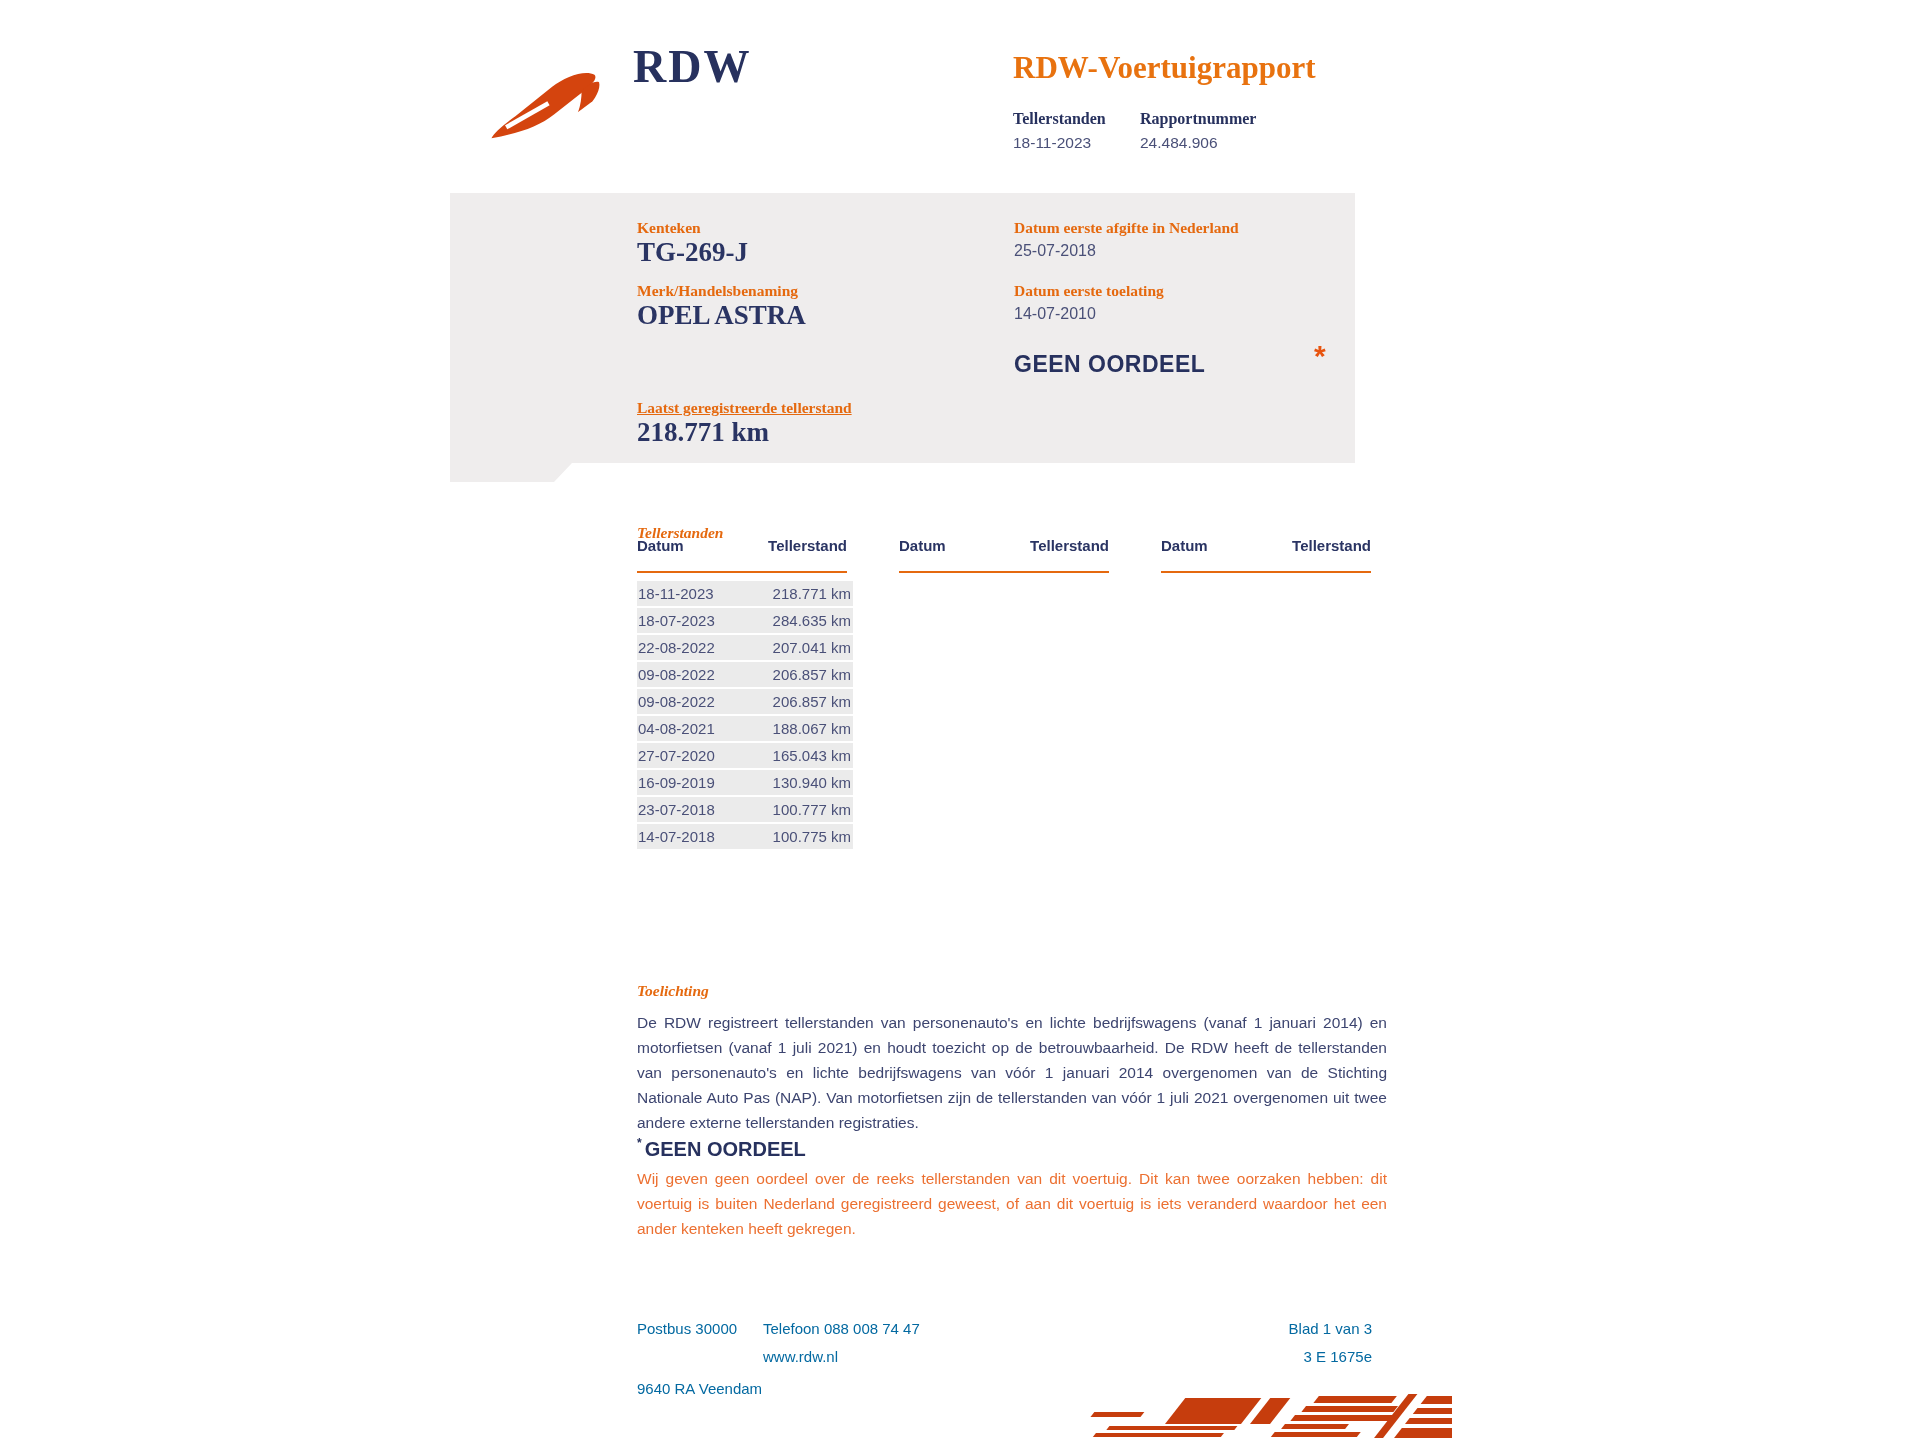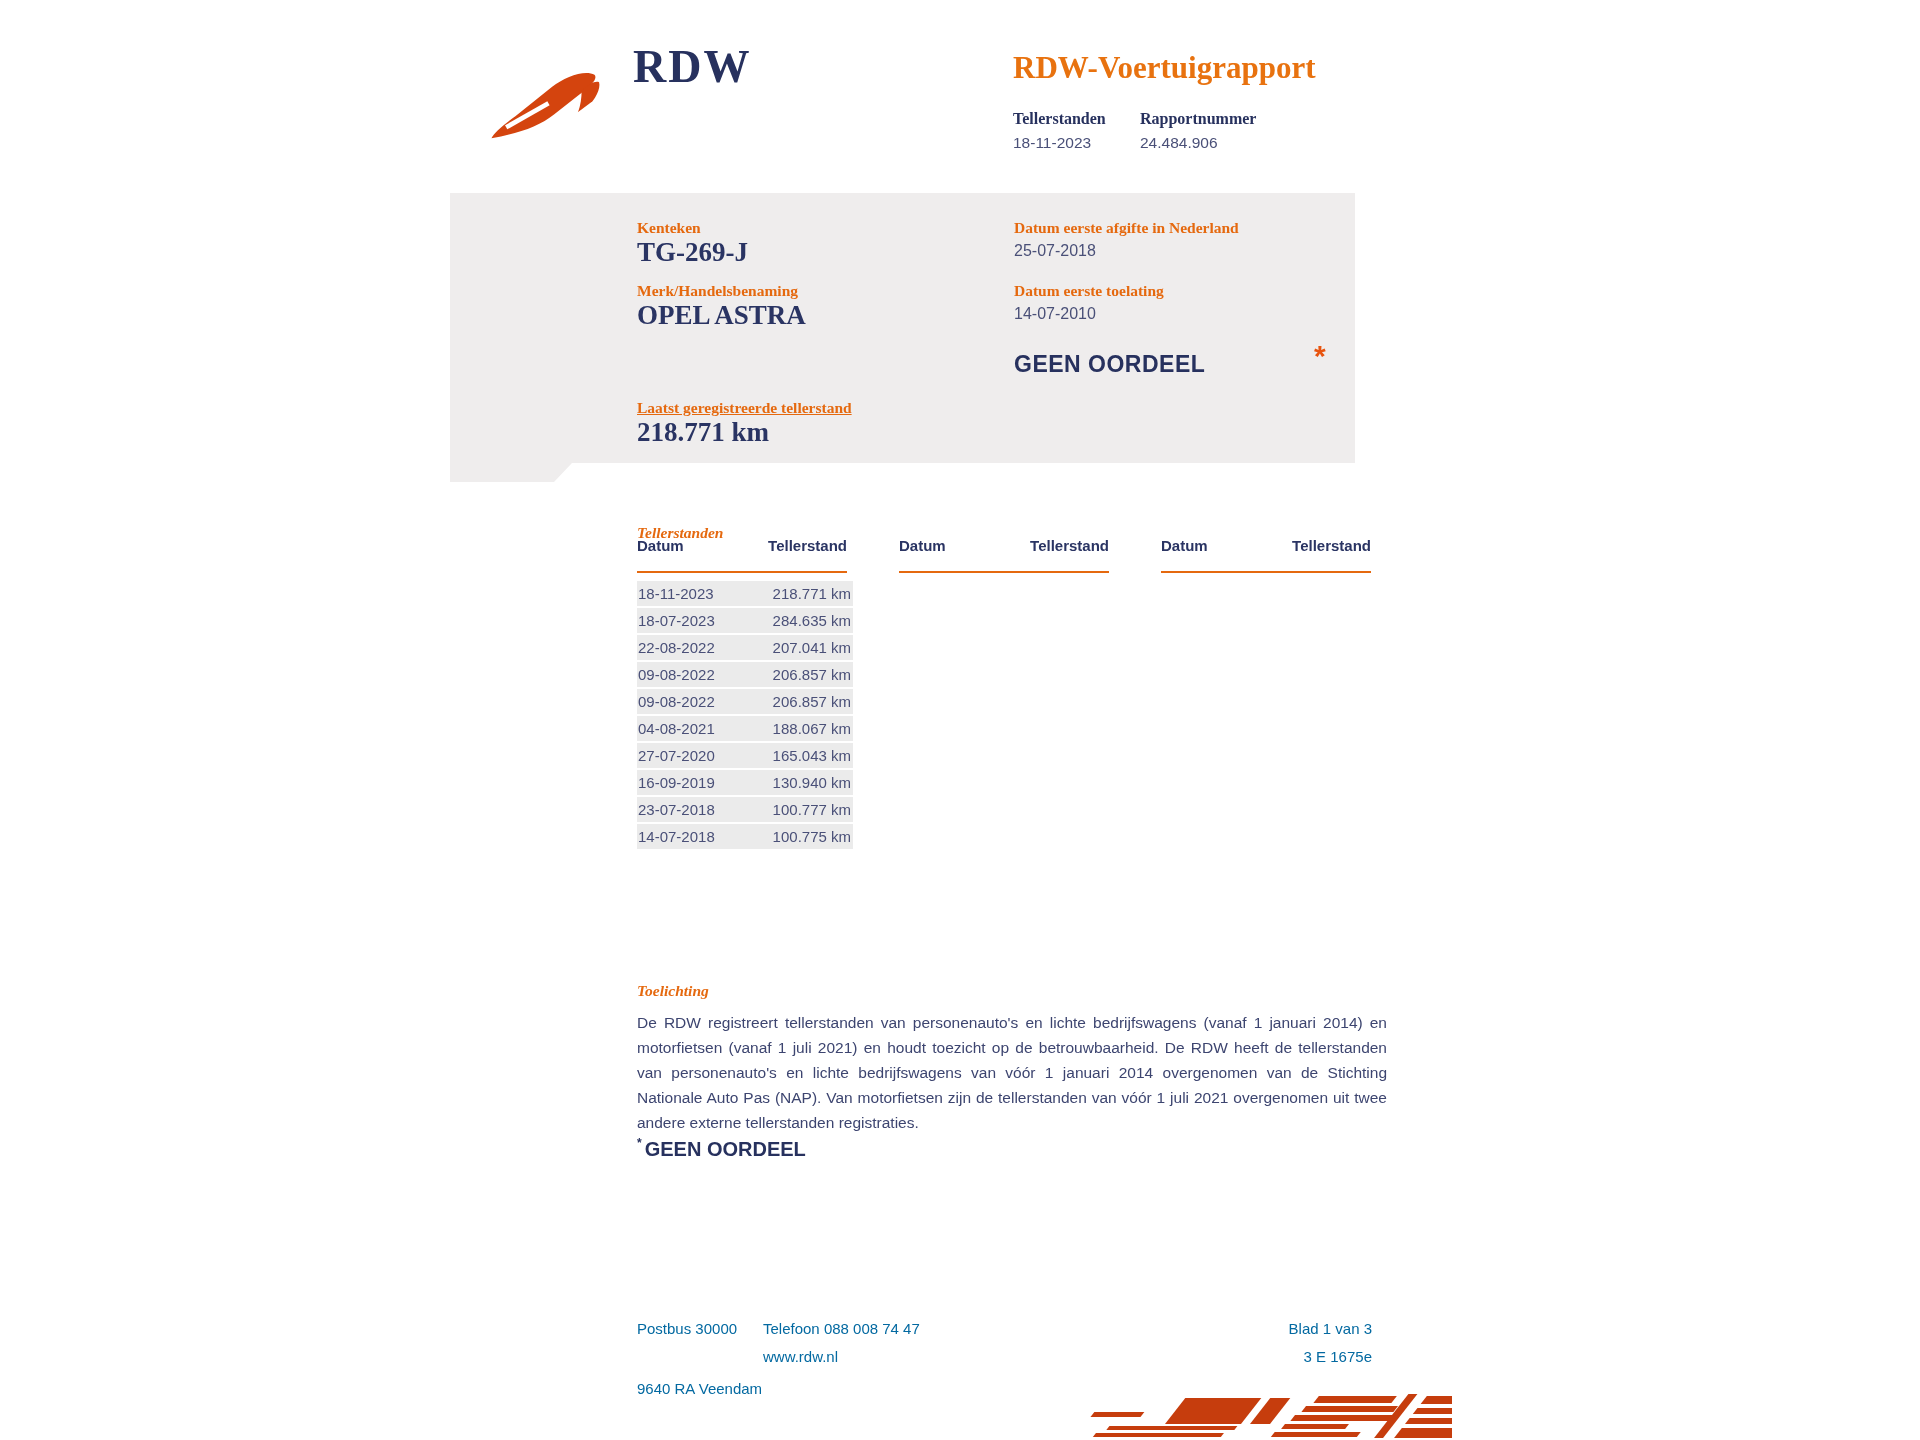--- a/index.html
+++ b/index.html
@@ -219,20 +219,21 @@
       <div class="meter-row">
         <span>14-07-2018</span>
         <span>100.775 km</span>
       </div>
     </div>
 
   <div class="section-heading toelichting-heading">Toelichting</div>
   <p class="body-text body-main">De RDW registreert tellerstanden van personenauto's en lichte bedrijfswagens (vanaf 1 januari 2014) en motorfietsen (vanaf 1 juli 2021) en houdt toezicht op de betrouwbaarheid. De RDW heeft de tellerstanden van personenauto's en lichte bedrijfswagens van vóór 1 januari 2014 overgenomen van de Stichting Nationale Auto Pas (NAP). Van motorfietsen zijn de tellerstanden van vóór 1 juli 2021 overgenomen uit twee andere externe tellerstanden registraties.</p>
 
   <div class="oordeel2"><span class="star">*</span><span>GEEN OORDEEL</span></div>
+  <p class="body-text body-orange">Wij geven geen oordeel over de reeks tellerstanden van dit voertuig. Dit kan twee oorzaken hebben: dit voertuig is buiten Nederland geregistreerd geweest, of aan dit voertuig is iets veranderd waardoor het een ander kenteken heeft gekregen.</p>
 
   <div class="foot f-a1">Postbus 30000</div>
   <div class="foot f-a2">9640 RA Veendam</div>
   <div class="foot f-b1">Telefoon 088 008 74 47</div>
   <div class="foot f-b2">www.rdw.nl</div>
   <div class="foot f-c1">Blad 1 van 3</div>
   <div class="foot f-c2">3 E 1675e</div>
 
   <svg class="deco" width="410" height="48" viewBox="0 0 410 48">
     <g transform="translate(28 0) skewX(-38)">

